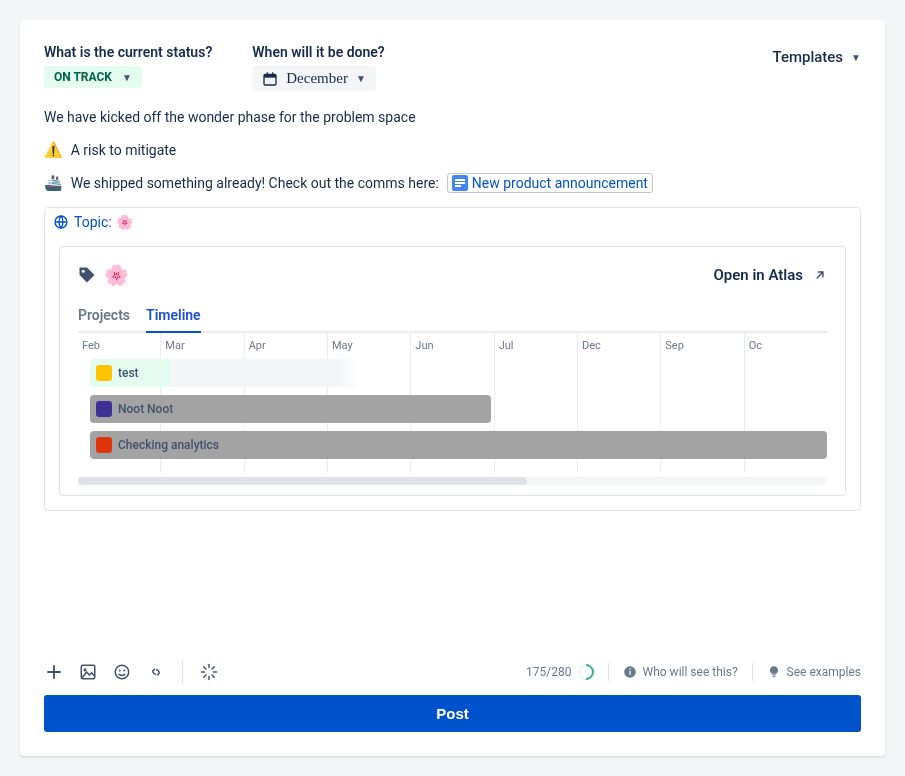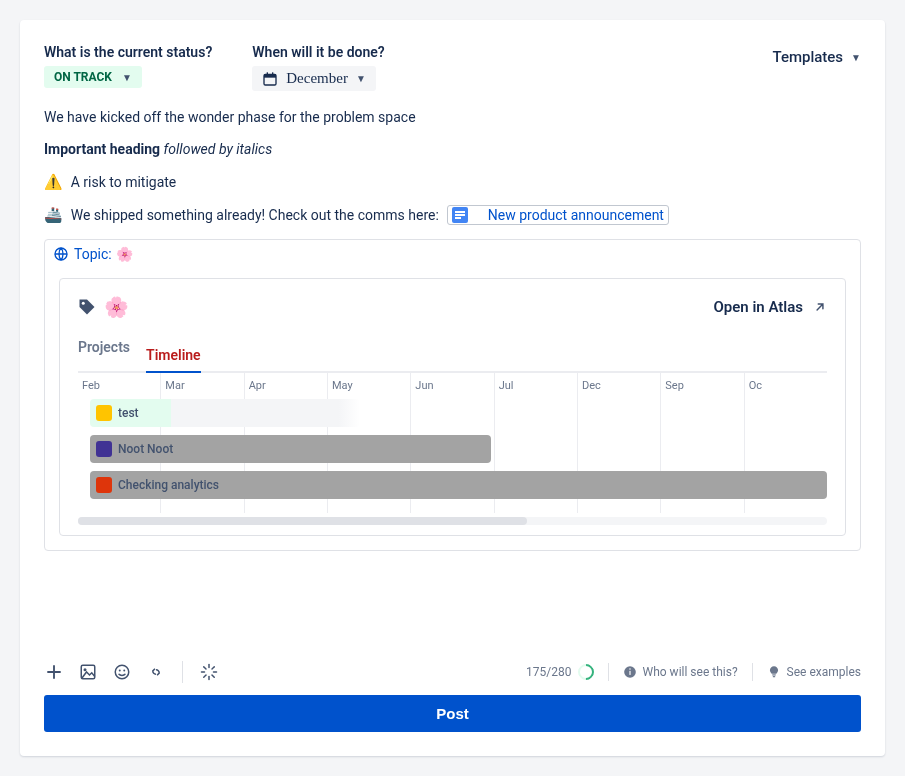--- a/index.html
+++ b/index.html
@@ -66,21 +66,21 @@
     padding: 4px 0;
   }
   .content p { margin-bottom: 16px; font-size: 14px; }
   .content .bold { font-weight: 700; }
   .content .it { font-style: italic; }
   .content .row-line { display: flex; align-items: center; gap: 8px; margin-bottom: 14px; font-size: 14px; }
   .emoji { font-size: 15px; }
   .doc-chip {
     display: inline-flex;
     align-items: center;
-    gap: 20px;
+    gap: 4px;
     border: 1px solid #c1c7d0;
     border-radius: 3px;
     padding: 1px 4px;
     color: #0052cc;
     cursor: pointer;
   }
   .doc-icon {
     width: 16px; height: 16px; background: #4285f4; border-radius: 2px;
     display: flex; flex-direction: column; justify-content: center; align-items: center; gap: 1.5px;
     padding: 3px 3px;
@@ -121,21 +121,21 @@
   }
   .tabs { display: flex; gap: 16px; border-bottom: 2px solid #ebecf0; margin-bottom: 0; }
   .tab {
     padding: 6px 0 8px;
     font-weight: 600;
     font-size: 14px;
     color: #6b778c;
     cursor: pointer;
     position: relative;
   }
-  .tab.active { color: #b91c1c; margin-top: 8px; }
+  .tab.active { color: #1d4ed8; }
   .tab.active::after {
     content: ""; position: absolute; left: 0; right: 0; bottom: -2px;
     height: 2px; background: #0052cc;
   }
   .timeline-grid {
     position: relative;
     display: flex;
     border-top: none;
     height: 140px;
   }
@@ -245,25 +245,20 @@
       </div>
     </div>
     <div class="templates">
       <span>Templates</span>
       <span class="chev">▼</span>
     </div>
   </div>
 
   <div class="content">
     <p>We have kicked off the wonder phase for the problem space</p>
-    <p>
-      <span class="bold">Important heading</span>
-      <span> </span>
-      <span class="it">followed by italics</span>
-    </p>
     <div class="row-line">
       <span class="emoji">⚠️</span>
       <span>A risk to mitigate</span>
     </div>
     <div class="row-line">
       <span class="emoji">🚢</span>
       <span>We shipped something already! Check out the comms here:</span>
       <span class="doc-chip">
         <span class="doc-icon">
             <span></span>

